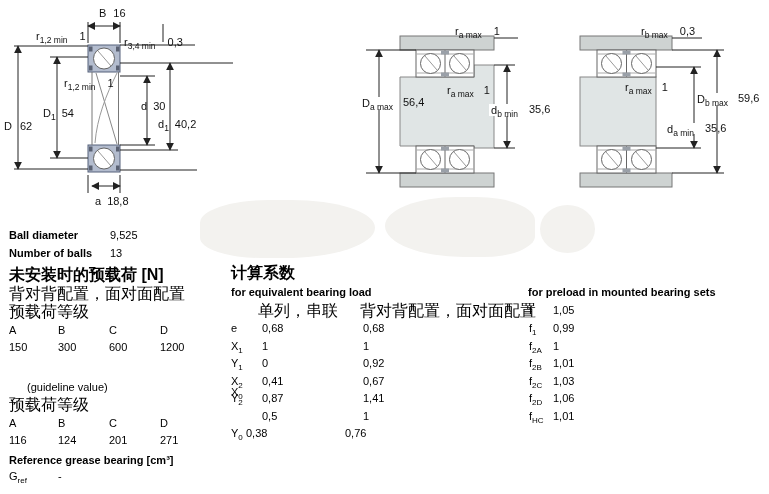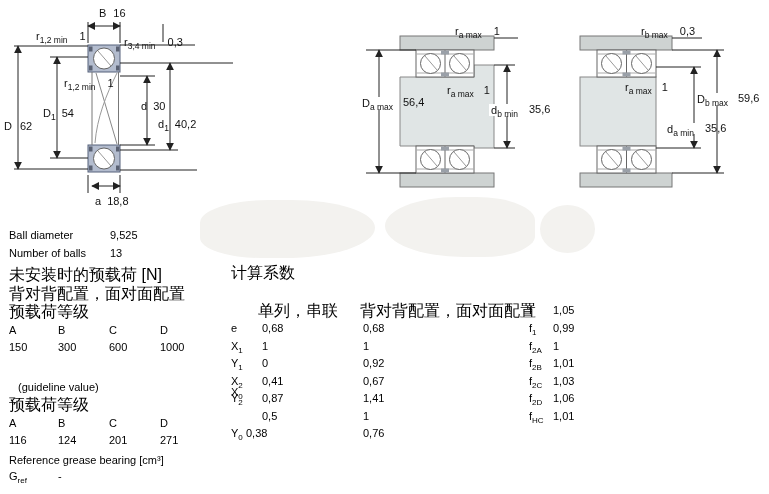--- a/index.html
+++ b/index.html
@@ -1,19 +1,19 @@
 <!DOCTYPE html>
 <html><head>
 <meta charset="utf-8">
 <style>
   html,body{margin:0;padding:0;background:#fff;}
   .page{position:relative;width:769px;height:494px;background:#fff;overflow:hidden;
         font-family:"Liberation Sans","DejaVu Sans",sans-serif;}
   .t{position:absolute;white-space:nowrap;font-size:11px;line-height:13px;color:#000;}
-  .b{font-weight:normal;}
+  .b{font-weight:bold;}
   .zh{font-size:16px;line-height:14px;}
   .t sub{font-size:8px;line-height:0;}
   .wm{position:absolute;background:#f3f2ef;z-index:0;}
   svg.diagrams{position:absolute;left:0;top:0;z-index:1;}
   svg text{font-family:"Liberation Sans","DejaVu Sans",sans-serif;font-size:11px;fill:#111;stroke:none;}
   svg .sub{font-size:8.5px;}
   .tx{z-index:2;}
 </style>
 </head>
 <body>
@@ -197,38 +197,39 @@
   <span class="t zh b tx" style="left:9px;top:268px">未安装时的预载荷 [N]</span>
   <span class="t zh tx" style="left:9px;top:287px">背对背配置，面对面配置</span>
   <span class="t zh tx" style="left:9px;top:305px">预载荷等级</span>
   <span class="t tx" style="left:9px;top:324px">A</span>
   <span class="t tx" style="left:58px;top:324px">B</span>
   <span class="t tx" style="left:109px;top:324px">C</span>
   <span class="t tx" style="left:160px;top:324px">D</span>
   <span class="t tx" style="left:9px;top:341px">150</span>
   <span class="t tx" style="left:58px;top:341px">300</span>
   <span class="t tx" style="left:109px;top:341px">600</span>
-  <span class="t tx" style="left:160px;top:341px">1000</span>
-
-  <span class="t tx" style="left:18px;top:381px">(guideline value)</span>
+  <span class="t tx" style="left:160px;top:341px">1200</span>
+
+  <span class="t tx" style="left:27px;top:381px">(guideline value)</span>
   <span class="t zh tx" style="left:9px;top:398px">预载荷等级</span>
   <span class="t tx" style="left:9px;top:417px">A</span>
   <span class="t tx" style="left:58px;top:417px">B</span>
   <span class="t tx" style="left:109px;top:417px">C</span>
   <span class="t tx" style="left:160px;top:417px">D</span>
   <span class="t tx" style="left:9px;top:434px">116</span>
   <span class="t tx" style="left:58px;top:434px">124</span>
   <span class="t tx" style="left:109px;top:434px">201</span>
   <span class="t tx" style="left:160px;top:434px">271</span>
 
   <span class="t b tx" style="left:9px;top:454px">Reference grease bearing [cm³]</span>
   <span class="t tx" style="left:9px;top:470px"><span>G</span><sub>ref</sub></span>
   <span class="t tx" style="left:58px;top:470px">-</span>
 
   <span class="t zh b tx" style="left:231px;top:266px">计算系数</span>
+  <span class="t b tx" style="left:231px;top:286px">for equivalent bearing load</span>
   <span class="t zh tx" style="left:258px;top:304px">单列，串联</span>
   <span class="t zh tx" style="left:360px;top:304px">背对背配置，面对面配置</span>
 
   <span class="t tx" style="left:231px;top:322px"><span>e</span><sub></sub></span>
   <span class="t tx" style="left:262px;top:322px">0,68</span>
   <span class="t tx" style="left:363px;top:322px">0,68</span>
 
   <span class="t tx" style="left:231px;top:340px"><span>X</span><sub>1</sub></span>
   <span class="t tx" style="left:262px;top:340px">1</span>
   <span class="t tx" style="left:363px;top:340px">1</span>
@@ -244,22 +245,23 @@
   <span class="t tx" style="left:231px;top:392px"><span>Y</span><sub>2</sub></span>
   <span class="t tx" style="left:262px;top:392px">0,87</span>
   <span class="t tx" style="left:363px;top:392px">1,41</span>
 
   <span class="t tx" style="left:231px;top:386px"><span>X</span><sub>0</sub></span>
   <span class="t tx" style="left:262px;top:410px">0,5</span>
   <span class="t tx" style="left:363px;top:410px">1</span>
 
   <span class="t tx" style="left:231px;top:427px"><span>Y</span><sub>0</sub></span>
   <span class="t tx" style="left:246px;top:427px">0,38</span>
-  <span class="t tx" style="left:363px;top:427px">0,76</span>
-
+  <span class="t tx" style="left:345px;top:427px">0,76</span>
+
+  <span class="t b tx" style="left:528px;top:286px">for preload in mounted bearing sets</span>
 
   <span class="t tx" style="left:529px;top:304px"><span>f</span><sub></sub></span>
   <span class="t tx" style="left:553px;top:304px">1,05</span>
 
   <span class="t tx" style="left:529px;top:322px"><span>f</span><sub>1</sub></span>
   <span class="t tx" style="left:553px;top:322px">0,99</span>
 
   <span class="t tx" style="left:529px;top:340px"><span>f</span><sub>2A</sub></span>
   <span class="t tx" style="left:553px;top:340px">1</span>
 

